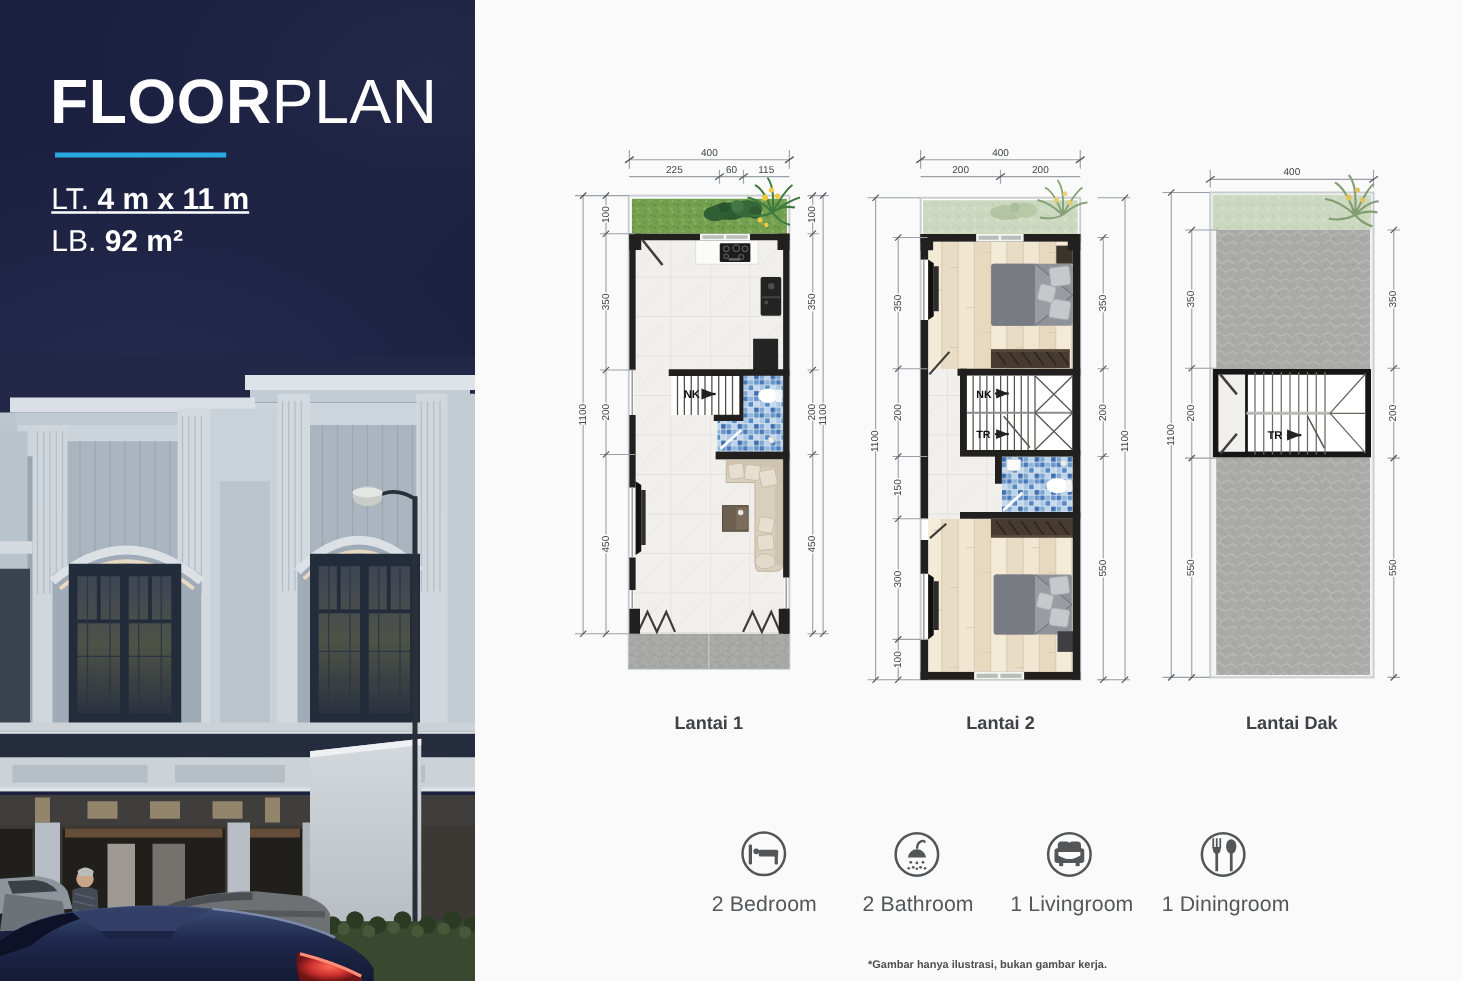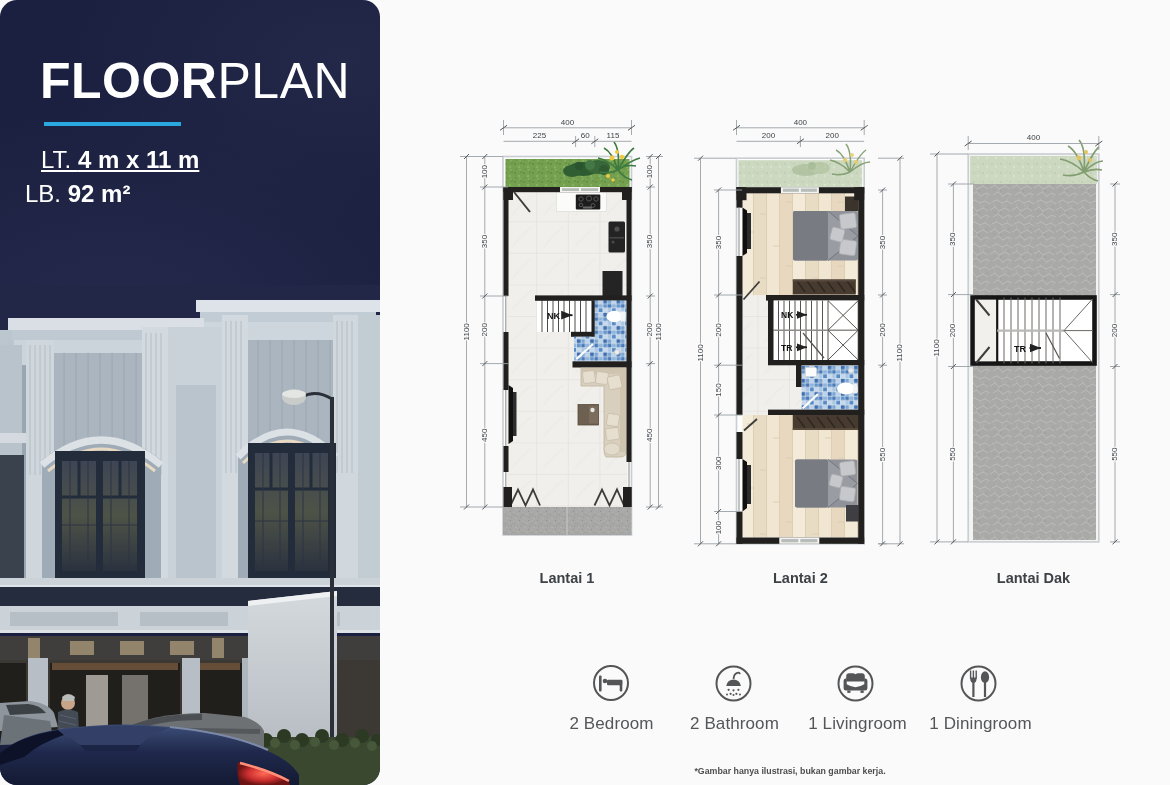--- a/index.html
+++ b/index.html
@@ -1,25 +1,25 @@
 <!DOCTYPE html>
 <html><head>
 <meta charset="utf-8">
 <style>
   html,body{margin:0;padding:0;}
   body{font-family:"Liberation Sans",sans-serif;}
   #page{position:relative;width:1170px;height:785px;overflow:hidden;background:#fafafa;}
-  #left{position:absolute;left:0;top:0;width:380px;height:785px;background:radial-gradient(ellipse 500px 320px at 30% 330px, #262b4e 0%, rgba(27,32,64,0) 70%), radial-gradient(ellipse 400px 240px at 90% 60px, #232849 0%, rgba(27,32,64,0) 70%), #1b2040;overflow:hidden;border-radius:17px;}
+  #left{position:absolute;left:0;top:0;width:380px;height:785px;background:radial-gradient(ellipse 500px 320px at 30% 330px, #262b4e 0%, rgba(27,32,64,0) 70%), radial-gradient(ellipse 400px 240px at 90% 60px, #232849 0%, rgba(27,32,64,0) 70%), #1b2040;overflow:hidden;}
   .ttl{position:absolute;left:40px;top:52px;font-size:50px;color:#ffffff;letter-spacing:0.5px;white-space:nowrap;}
   .ttl b{font-weight:700;}
   .ttl span{font-weight:400;}
   .cyan{position:absolute;left:44px;top:122px;width:137px;height:4px;background:#2aa9e0;}
   .lt{position:absolute;left:41px;top:146px;font-size:24px;color:#fff;font-weight:400;text-decoration:underline;}
   .lt b{font-weight:700;}
-  .lb{position:absolute;left:25px;top:180px;font-size:24px;color:#fff;font-weight:400;}
+  .lb{position:absolute;left:41px;top:180px;font-size:24px;color:#fff;font-weight:400;}
   .lb b{font-weight:700;}
 </style>
 </head>
 <body>
 <div id="page">
 
   <div id="left">
 
     <svg id="photo" width="380" height="500" viewBox="0 0 380 500" style="position:absolute;left:0;top:285px;">
       <defs>

